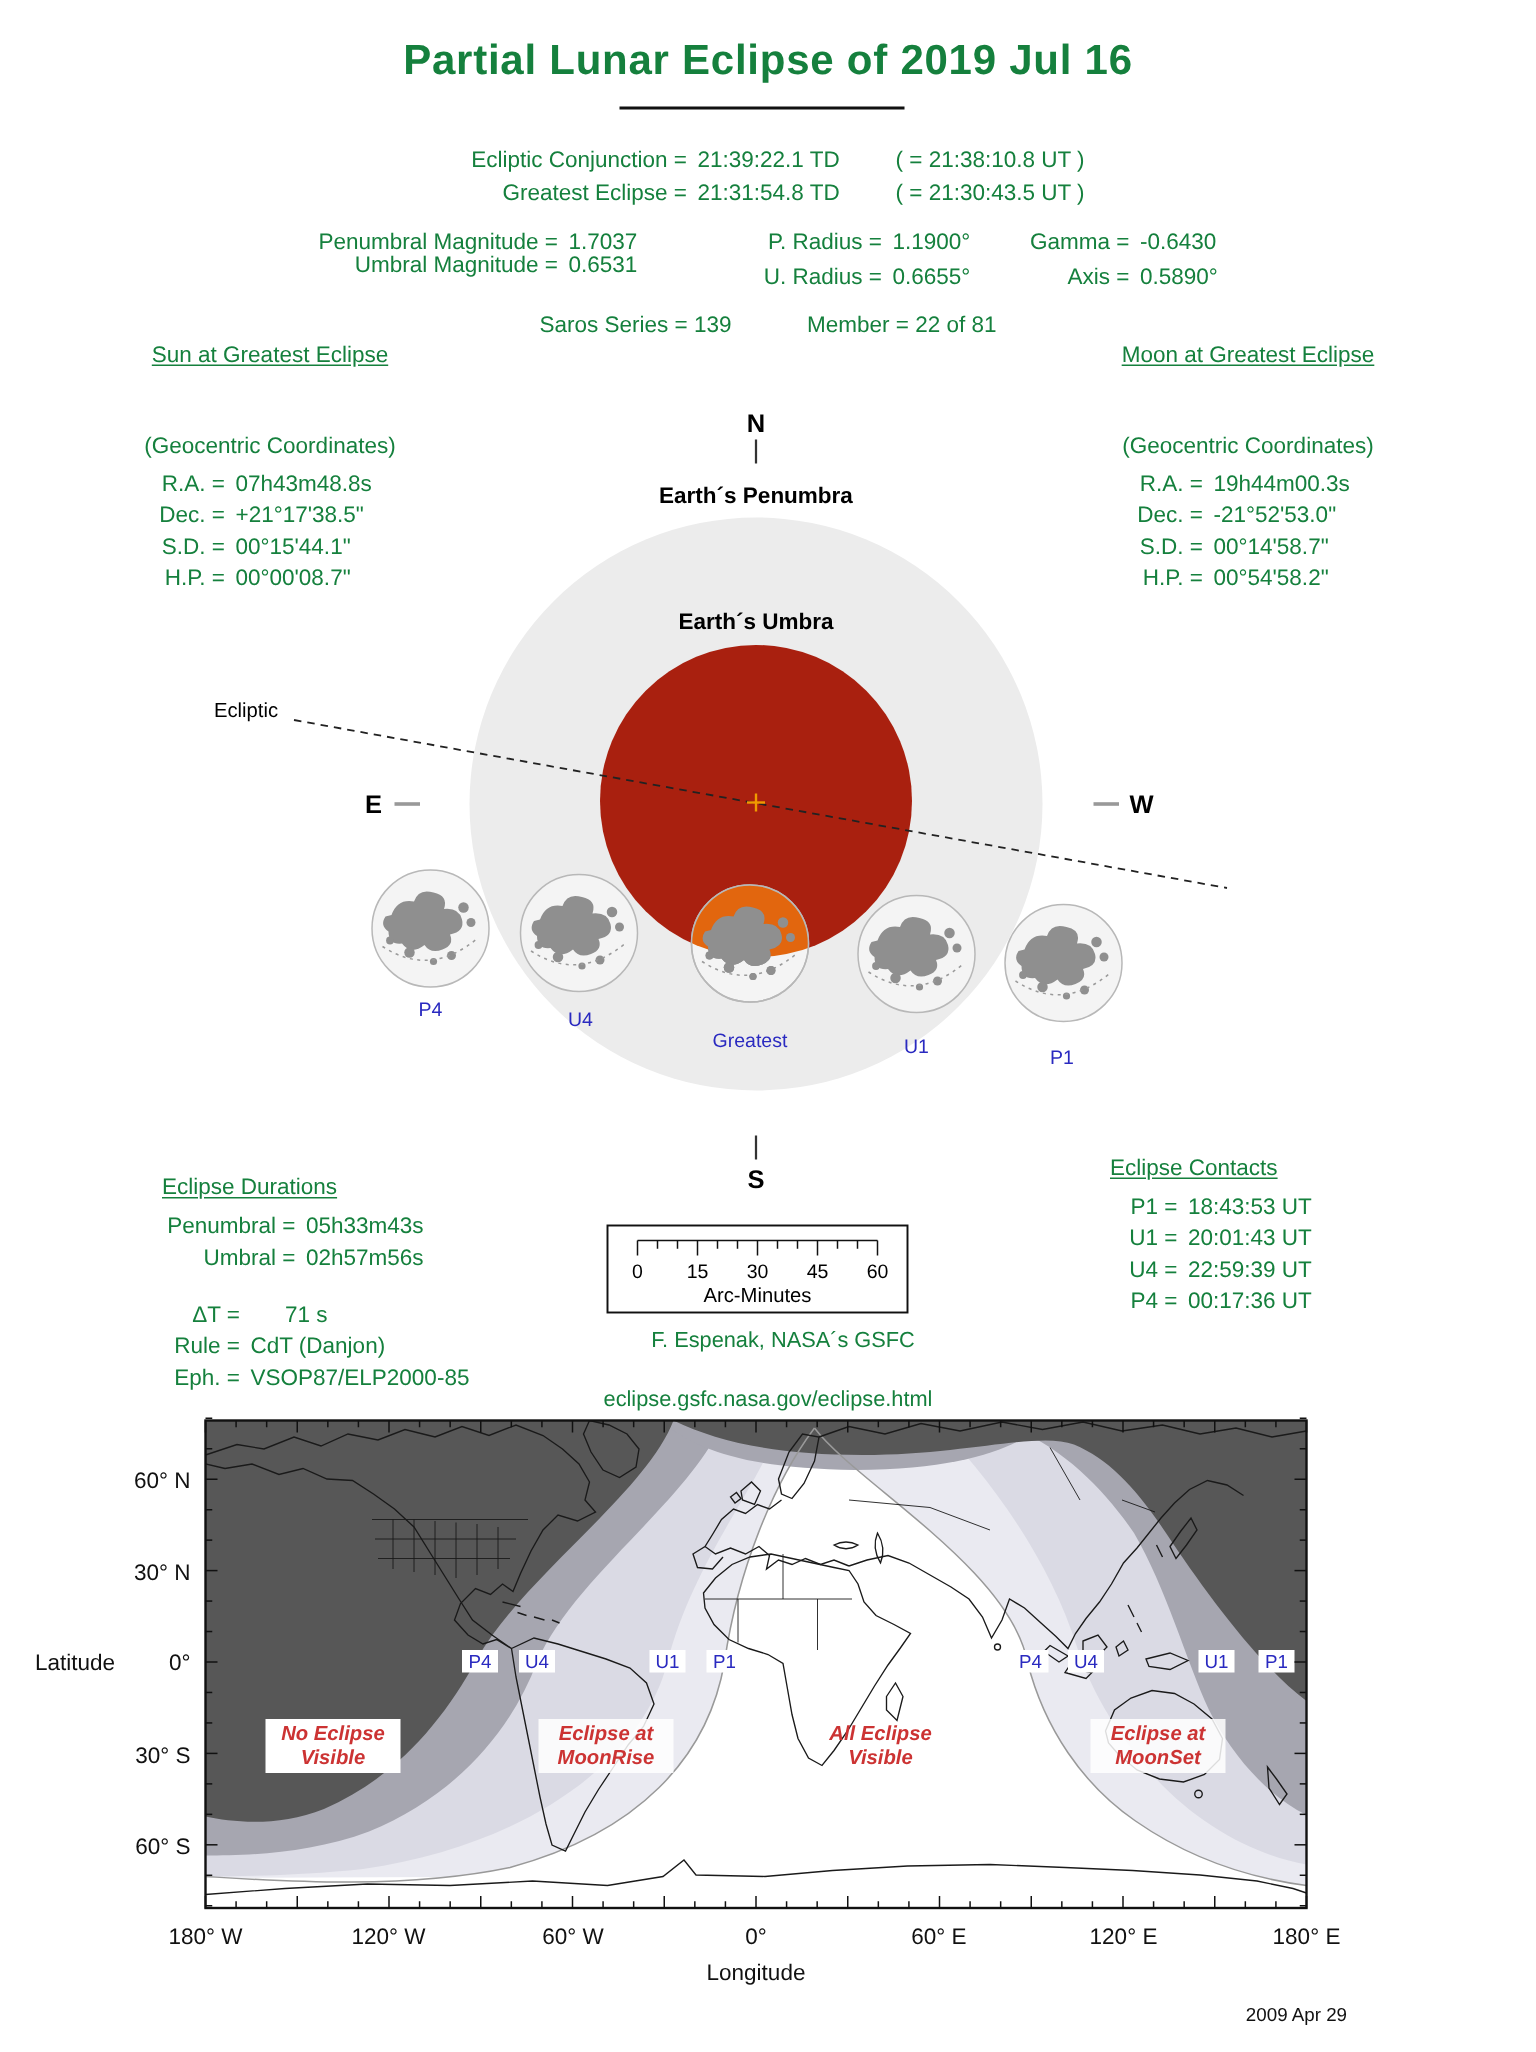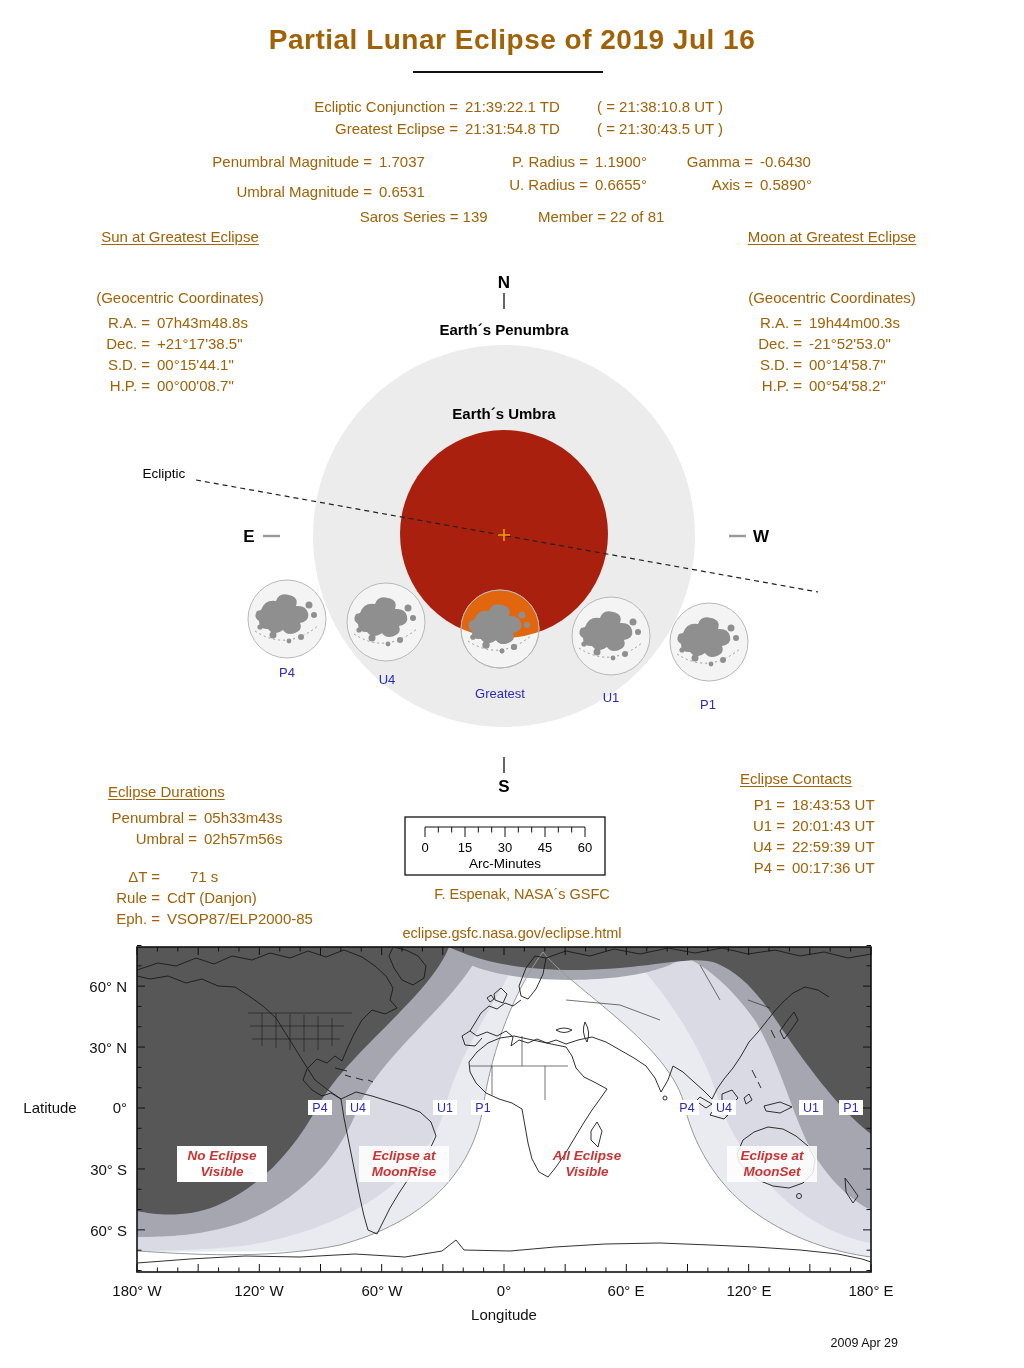--- a/index.html
+++ b/index.html
@@ -1,17 +1,17 @@
 <!DOCTYPE html>
 <html><head>
 <meta charset="utf-8">
 <style>
   html,body{margin:0;padding:0;background:#fff;}
   #page{position:relative;width:1024px;height:1368px;background:#fff;overflow:hidden;
-        font-family:"Liberation Sans","DejaVu Sans",sans-serif;color:#a16207;}
+        font-family:"Liberation Sans","DejaVu Sans",sans-serif;color:#15803d;}
   .abs{position:absolute;}
   .ctr{left:0;right:0;text-align:center;}
   #title{top:24px;font-size:28px;font-weight:bold;letter-spacing:.5px;}
   #title-rule{top:71px;left:413px;width:190px;height:2px;background:#111;}
   .row15{font-size:15px;line-height:20px;display:flex;}
   .lbl{text-align:right;white-space:pre;}
   .val{text-align:left;white-space:pre;padding-left:7px;}
   .par{white-space:pre;padding-left:14px;}
   .hdr{font-size:15px;text-decoration:underline;text-underline-offset:2px;}
   .sub{font-size:15px;margin-top:44px;}
@@ -45,21 +45,21 @@
   </div>
   <div class="abs row15" style="top:152px;left:455px;">
     <span class="lbl" style="width:133px">P. Radius =</span>
     <span class="val">1.1900°</span>
   </div>
   <div class="abs row15" style="top:152px;left:645px;">
     <span class="lbl" style="width:108px">Gamma =</span>
     <span class="val">-0.6430</span>
   </div>
 
-  <div class="abs row15" style="top:182px;left:150px;">
+  <div class="abs row15" style="top:167px;left:150px;">
     <span class="lbl" style="width:222px">Umbral Magnitude =</span>
     <span class="val">0.6531</span>
   </div>
   <div class="abs row15" style="top:175px;left:455px;">
     <span class="lbl" style="width:133px">U. Radius =</span>
     <span class="val">0.6655°</span>
   </div>
   <div class="abs row15" style="top:175px;left:645px;">
     <span class="lbl" style="width:108px">Axis =</span>
     <span class="val">0.5890°</span>

